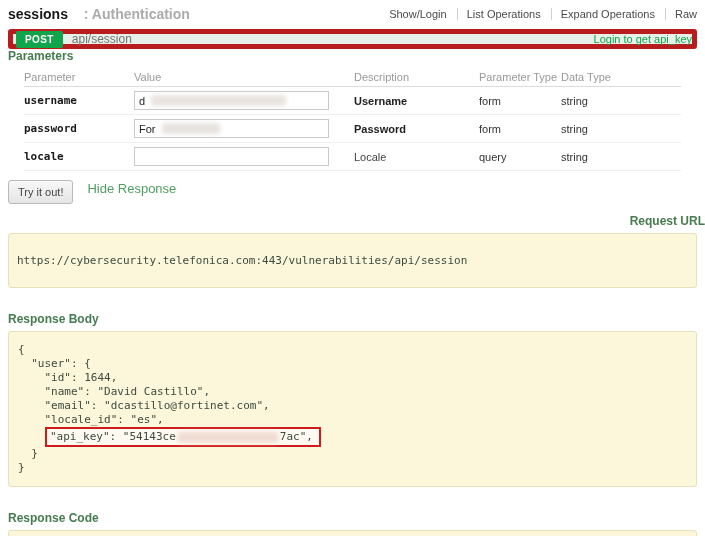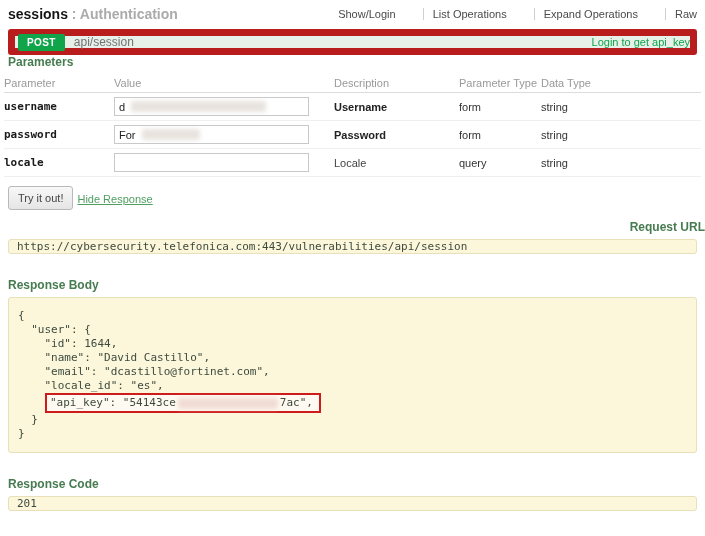--- a/index.html
+++ b/index.html
@@ -3,63 +3,63 @@
 <meta charset="utf-8">
 <style>
   * { margin:0; padding:0; box-sizing:border-box; }
   html,body { width:705px; height:536px; overflow:hidden; background:#fff;
               font-family:"Liberation Sans", sans-serif; }
 
   
   .top { display:flex; justify-content:space-between; align-items:center; padding:6px 8px 4px; }
   .title-wrap { font-size:14px; font-weight:bold; }
   .title { color:#151515; cursor:pointer; }
-  .subtitle { color:#ababab; margin-left:0; }
+  .subtitle { color:#ababab; margin-left:12px; }
   .hdr-links { font-size:11px; color:#4a4a4a; }
   .hdr-links span { cursor:pointer; }
-  .hdr-links span + span { border-left:1px solid #d0d0d0; padding-left:9px; margin-left:24px; }
+  .hdr-links span + span { border-left:1px solid #d0d0d0; padding-left:9px; margin-left:7px; }
 
   
-  .endpoint { margin:3px 8px 0; background:#e7f1ea; border:7px solid #b91c1c; border-radius:3px;
-              height:26px; display:flex; align-items:center; }
+  .endpoint { margin:3px 8px 0; background:#e7f1ea; border:5px solid #b91c1c; border-radius:3px;
+              height:20px; display:flex; align-items:center; }
   .method { background:#10a54a; color:#fff; font-size:10px; font-weight:bold; padding:3px 9px;
             border-radius:2px; margin:0 9px 0 3px; letter-spacing:.4px; }
   .path { font-size:12px; color:#737373; cursor:pointer; }
   .login-link { margin-left:auto; font-size:11px; color:#10a54a; cursor:pointer; }
 
   
   .section-h { color:#477c51; font-size:12px; font-weight:bold; margin-left:8px; }
 
   
-  .ptable { margin:5px 4px 0; font-size:11px; }
+  .ptable { margin:5px 24px 0; font-size:11px; }
   .prow { display:grid; grid-template-columns:110px 220px 125px 82px 1fr; align-items:center;
           min-height:28px; border-bottom:1px solid #efefef; }
   .phead { min-height:19px; color:#999; border-bottom:1px solid #dcdcdc; }
   .pname { font-family:"DejaVu Sans Mono", monospace; font-weight:bold; color:#1a1a1a; }
   .pdesc { color:#444; }
   .pdesc.bold { font-weight:bold; color:#222; }
   .ptype, .pdata { color:#333; }
   .ivalue { position:relative; display:inline-block; }
   .p-input { width:195px; height:19px; border:1px solid #c9c9c9; padding:2px 4px; font-size:11px;
              font-family:"Liberation Sans", sans-serif; color:#222; }
   .ismudge { position:absolute; top:4px; height:11px; background:#e8e3de; filter:blur(2px);
              border-radius:2px; pointer-events:none; }
   .ismudge.u { left:17px; width:135px; }
   .ismudge.p { left:28px; width:58px; }
 
   
-  .try-row { margin:9px 0 0 8px; display:flex; align-items:center; gap:4px; }
+  .try-row { margin:9px 0 0 8px; display:flex; align-items:flex-start; gap:14px; }
   .try-btn { font-size:11px; color:#444; background:linear-gradient(#f8f8f8,#e5e5e5);
              border:1px solid #b9b9b9; border-radius:3px; padding:5px 9px; cursor:pointer; }
-  .hide-link { font-size:11px; color:#4f9e62; text-decoration:underline; cursor:pointer; margin-top:1px; }
+  .hide-link { font-size:13px; color:#4f9e62; cursor:pointer; margin-top:1px; }
 
   
   .ybox { margin:5px 8px 0; background:#fcf6db; border:1px solid #e8e0b9; border-radius:3px;
           font-family:"DejaVu Sans Mono", monospace; font-size:11px; color:#3d4a3d; }
-  .url-box, .code-box { padding:0 8px; }
+  .url-box, .code-box { padding:20px 8px; }
   .body-box { padding:11px 9px; }
   .rb-line { white-space:pre; line-height:14px; height:14px; }
   .rb-line.apirow { height:20px; display:flex; align-items:center; padding-left:27px; white-space:pre; }
   .apikey-hl { display:inline-flex; align-items:center; border:2px solid #ce1c1c;
                padding:1px 6px 1px 3px; background:#fefaf1; }
   .smudge-mid { display:inline-block; width:100px; height:11px; margin:0 2px;
                 background:#f0dcd3; filter:blur(2px); border-radius:2px; }
 
   .mt12 { } .mt10 { margin-top:10px;text-align:right; } .mt14 { margin-top:24px; }
 </style>

